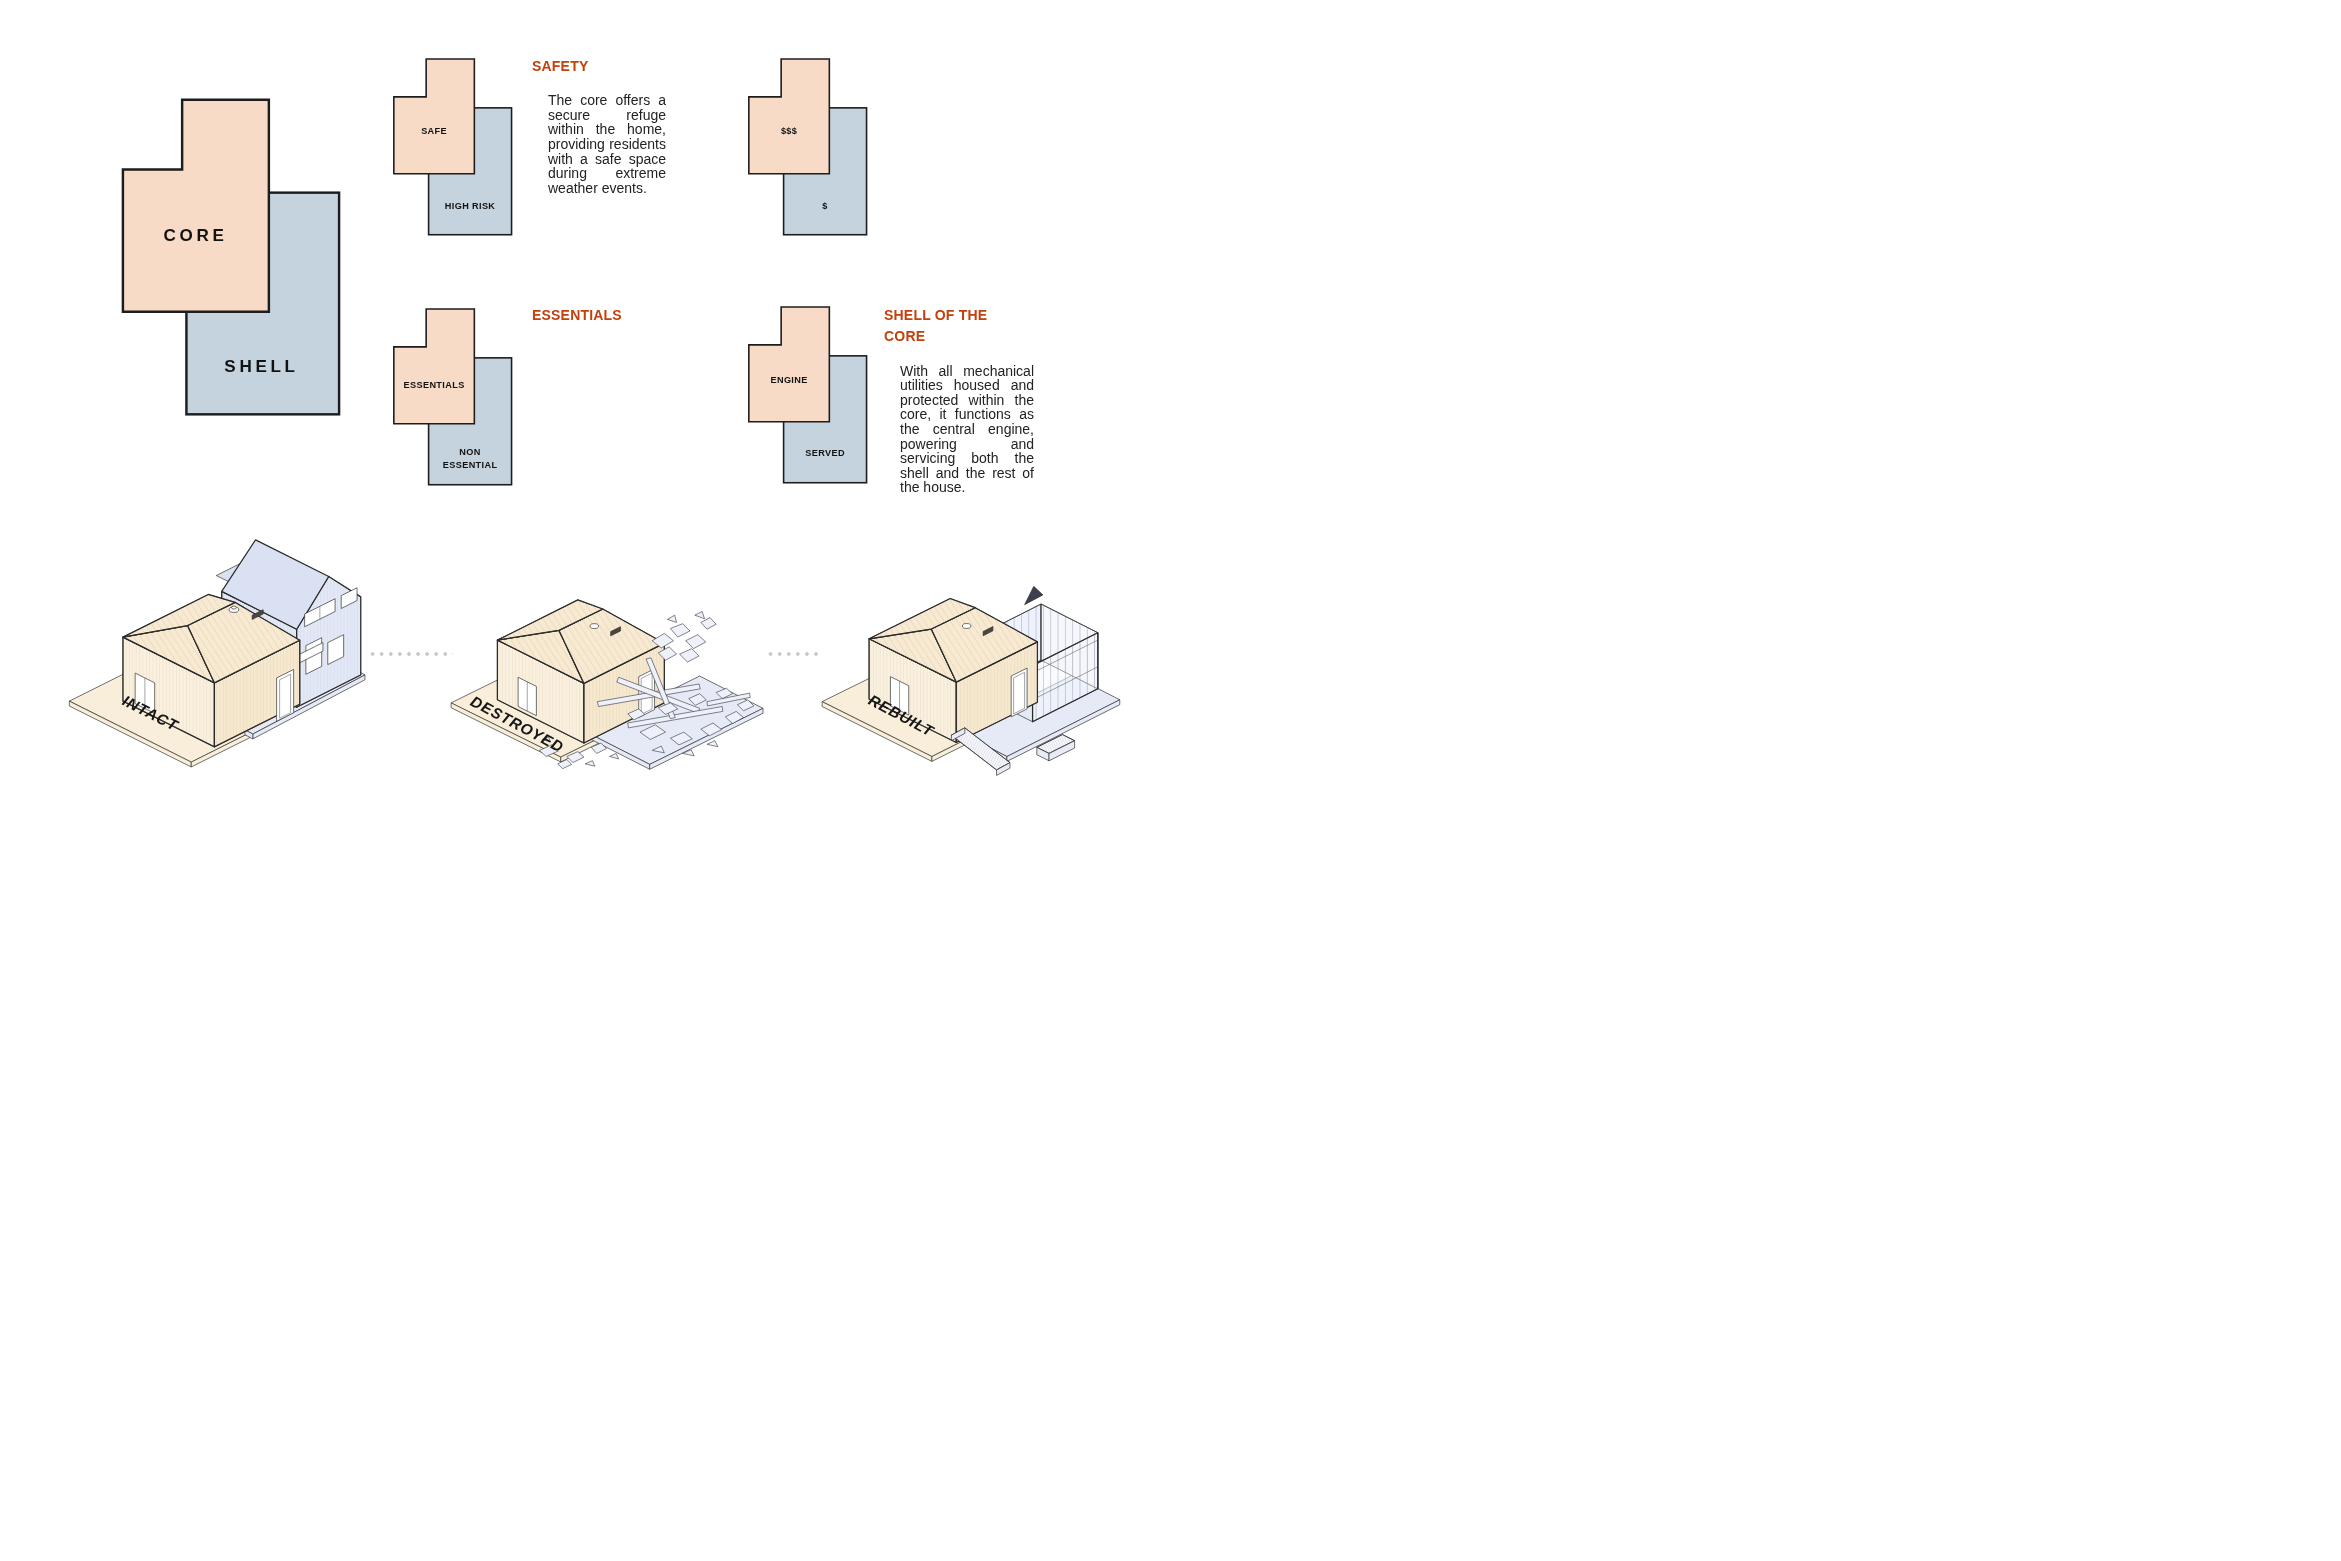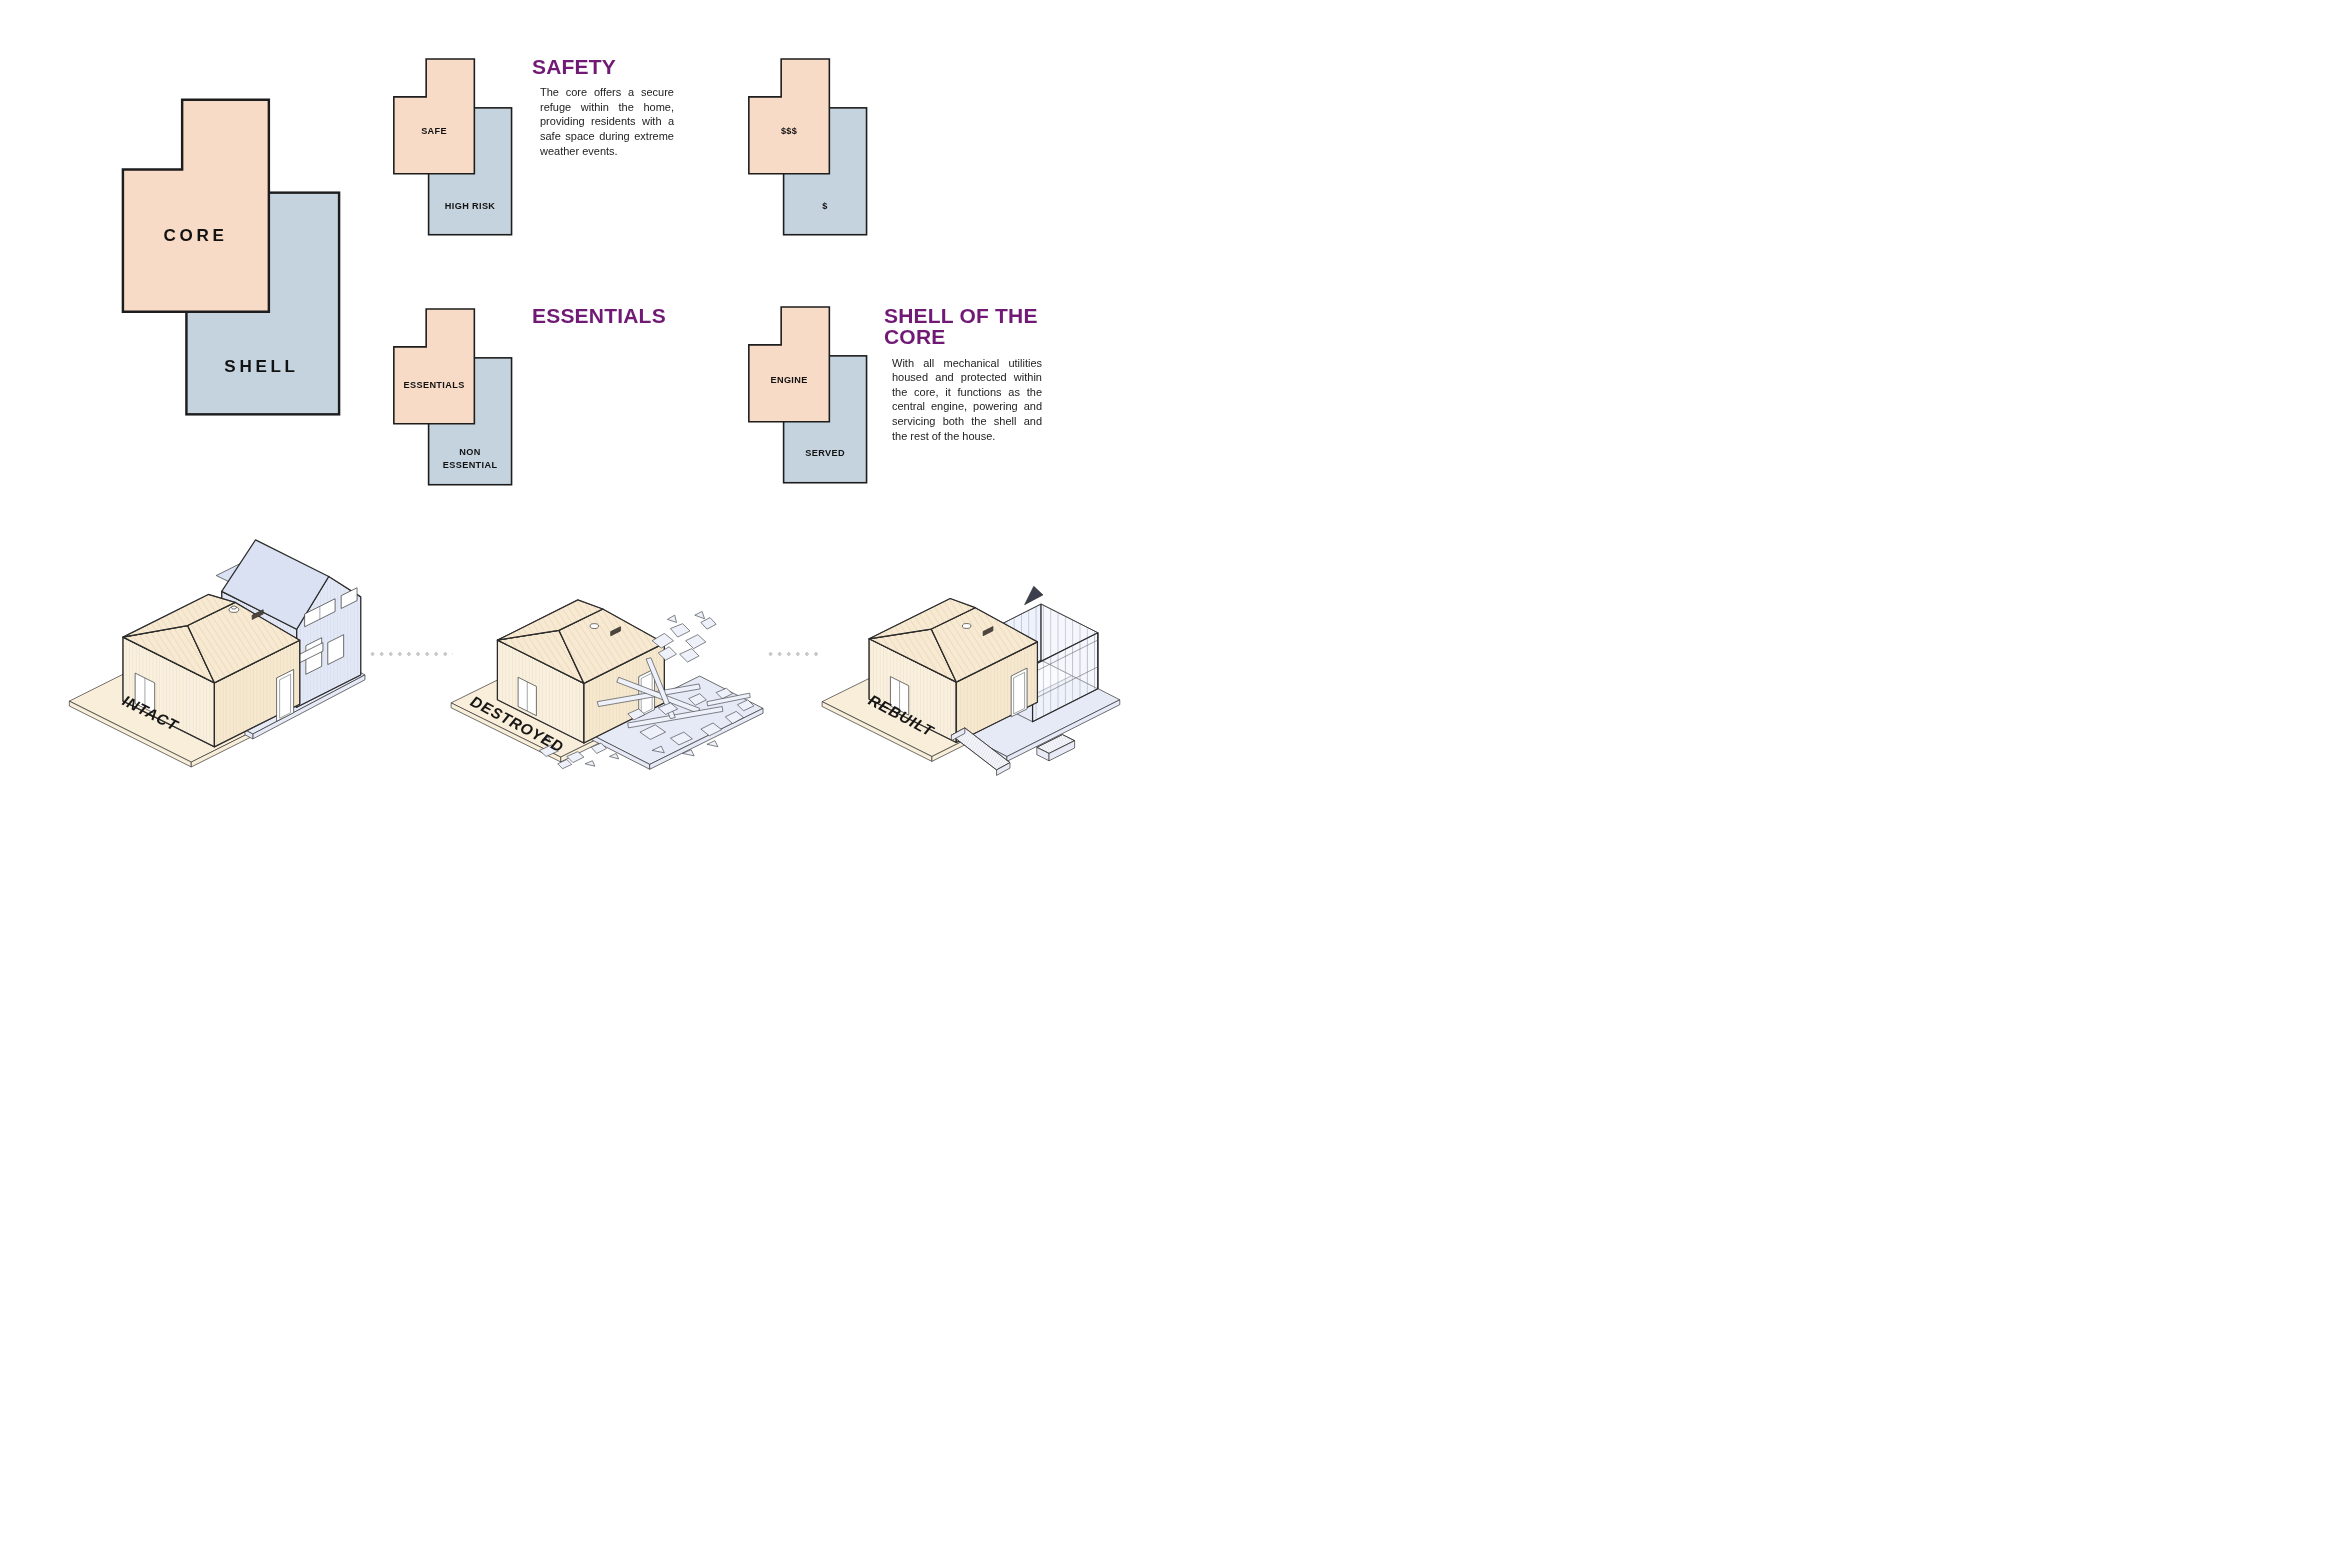--- a/index.html
+++ b/index.html
@@ -7,22 +7,22 @@
           font-family:"Liberation Sans", sans-serif;color:#1d1d1d;}
   svg{position:absolute;overflow:visible;}
   .diag-shape{stroke:#1d1d1d;stroke-width:4;stroke-linejoin:miter;}
   .mini .diag-shape{stroke-width:2.6;}
   .core-fill{fill:#f7dbc7;}
   .shell-fill{fill:#c5d3de;}
   .diag-label{font-weight:600;fill:#121212;}
   .big-label{font-size:28px;letter-spacing:6px;}
   .mini-label{font-size:15px;font-weight:700;letter-spacing:.6px;fill:#121212;}
   .section{position:absolute;}
-  .section-title{font-size:21px;line-height:21.3px;font-weight:700;letter-spacing:0.2px;color:#701a75;margin:0 0 8px 0;}
-  .section-body{font-size:11px;line-height:14.6px;color:#222;text-align:justify;margin:8px;}
+  .section-title{font-size:14px;line-height:21.3px;font-weight:700;letter-spacing:0.2px;color:#c2410c;margin:0 0 8px 0;}
+  .section-body{font-size:14px;line-height:14.6px;color:#222;text-align:justify;margin:16px;}
   .dotline{position:absolute;height:3.7px;background-image:radial-gradient(circle 1.6px at 50% 50%, #c9c9c9 1.5px, rgba(0,0,0,0) 1.7px);background-size:9.1px 3.7px;background-repeat:repeat-x;}
   
   .outl{stroke:#2b2b2b;stroke-width:2;stroke-linejoin:round;}
   .thin{stroke:#2b2b2b;stroke-width:1.1;stroke-linejoin:round;}
   .hair{stroke:#55595f;stroke-width:.9;}
   .tan-roof{fill:#f8ead2;}
   .tan-wall{fill:#faf0df;}
   .tan-wall2{fill:#f6e8cf;}
   .slab-tan{fill:#f8eed9;}
   .slab-blue{fill:#e6eaf7;}

